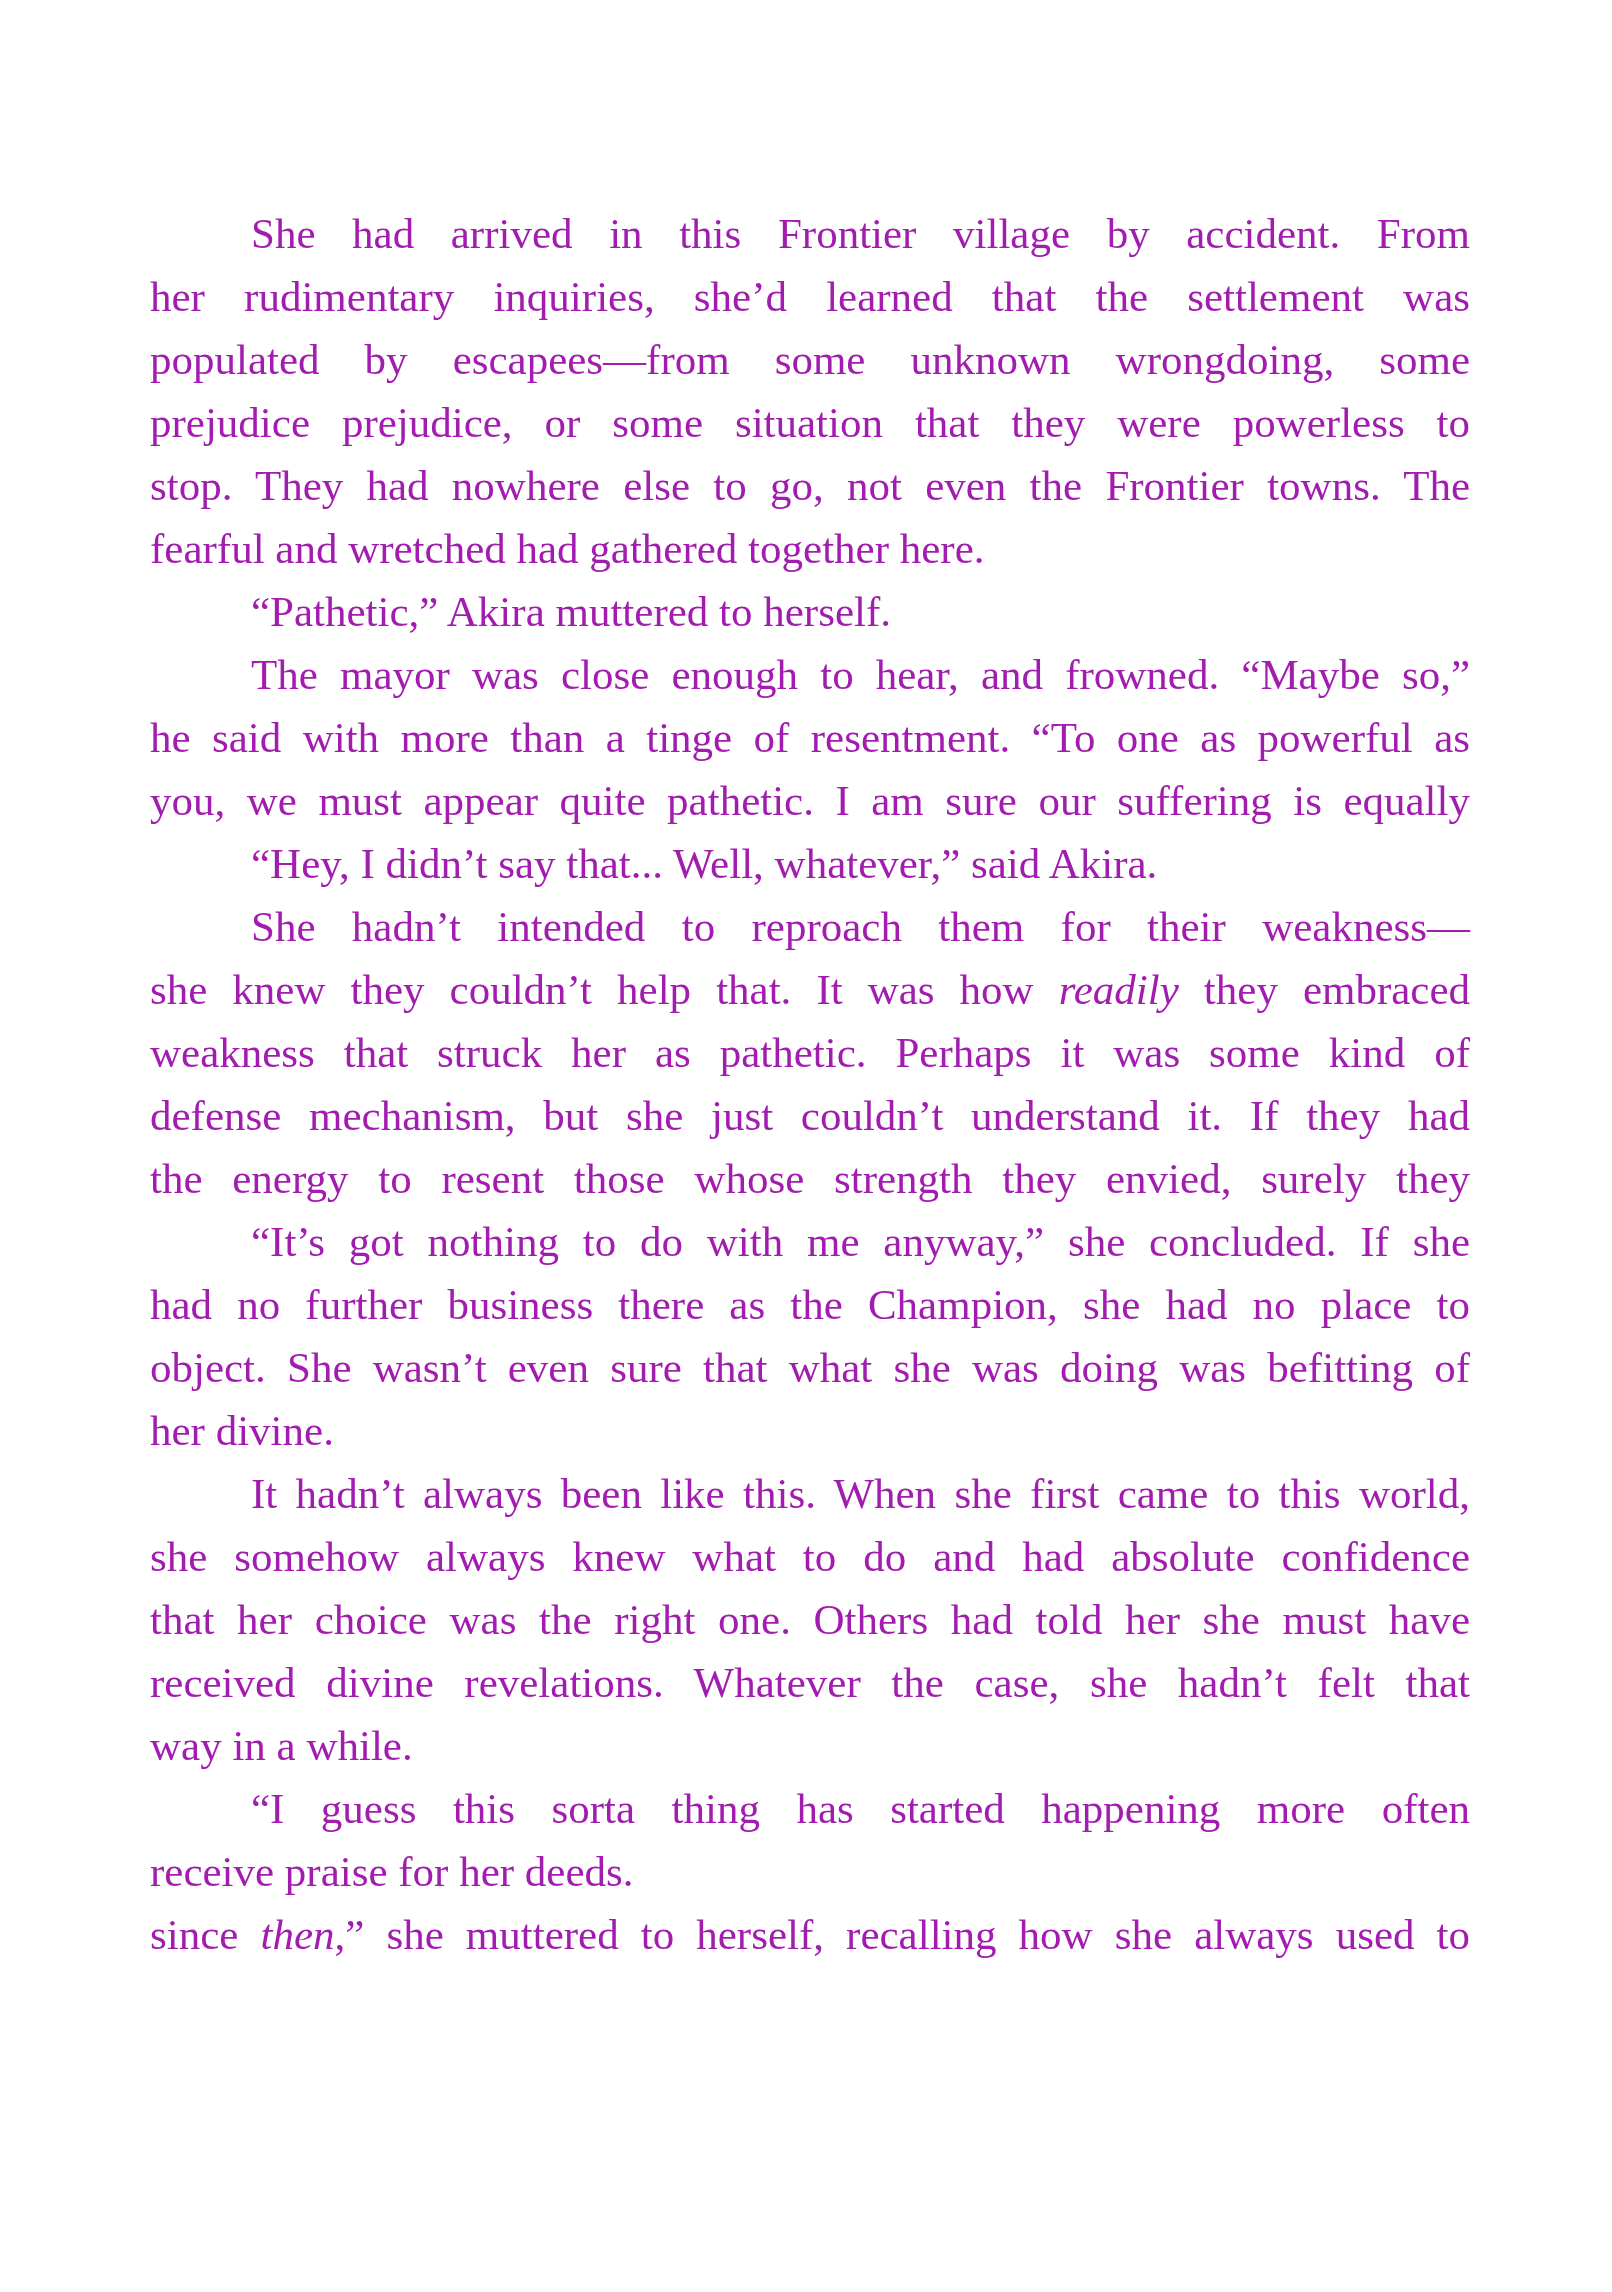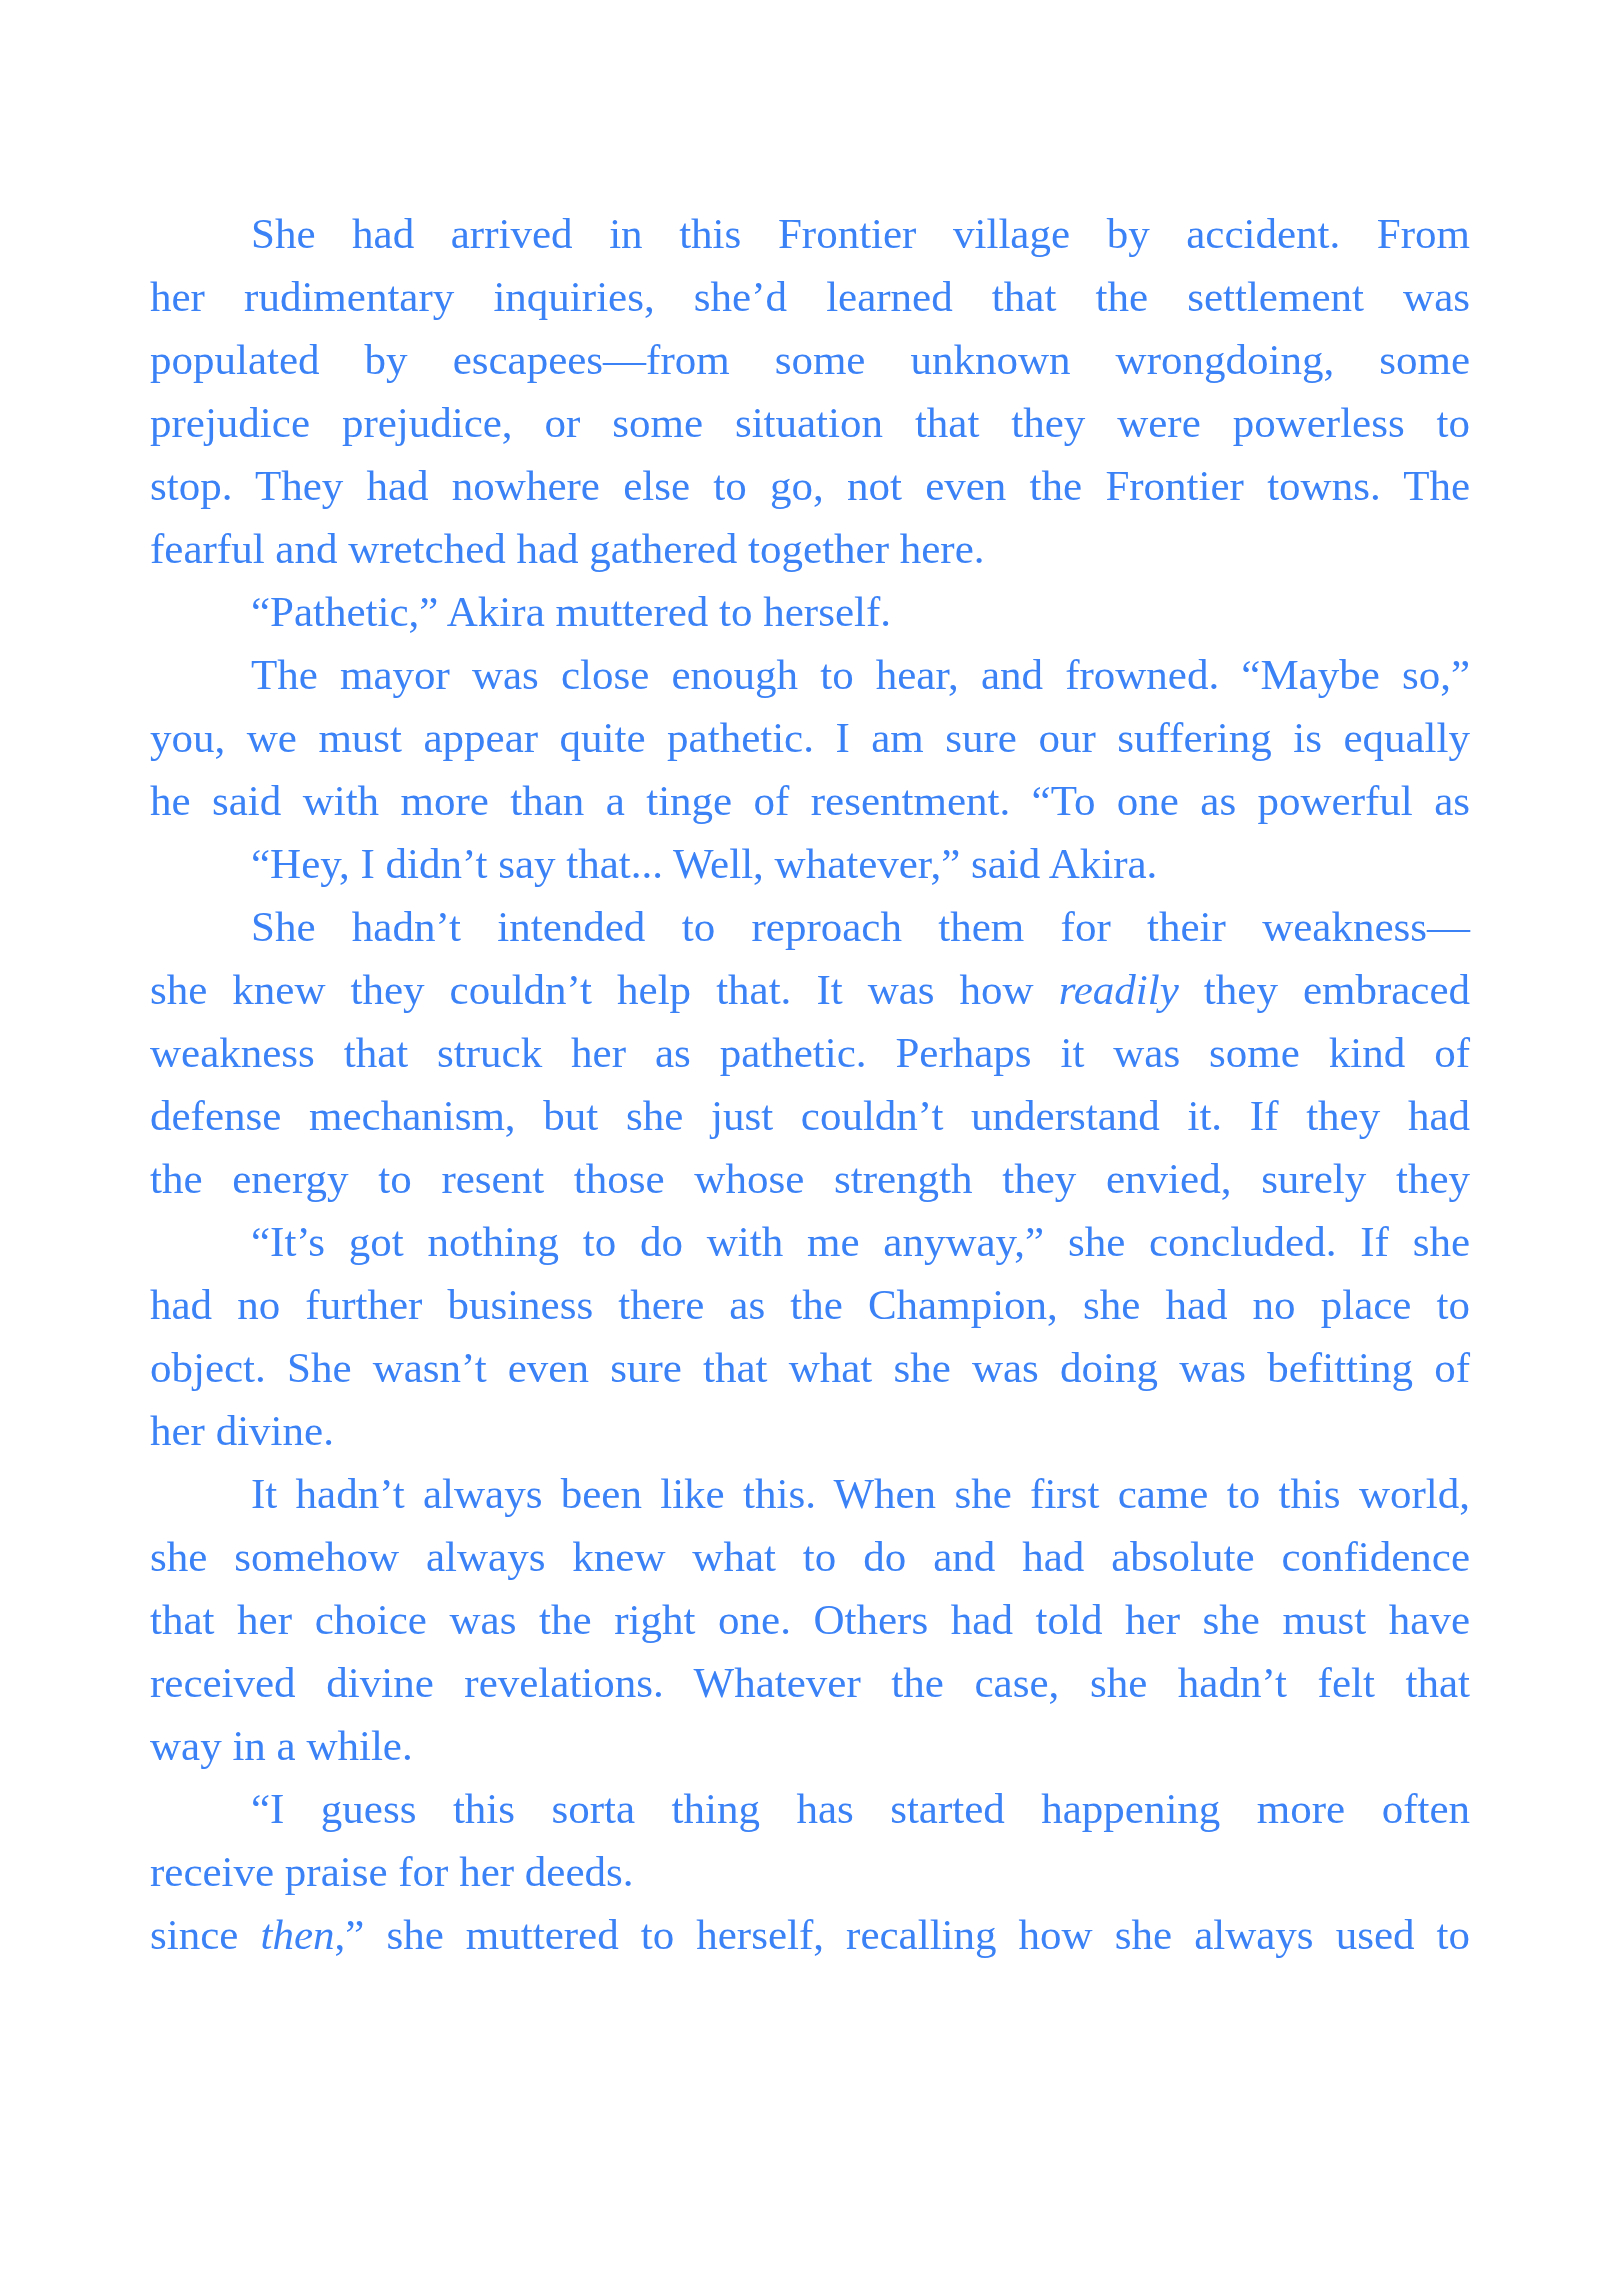--- a/index.html
+++ b/index.html
@@ -45,36 +45,36 @@
     text-indent: 101px;
   }
   .line i {
     font-style: italic;
   }
 </style>
 </head>
 <body>
 
 <div class="page">
-  <div class="text-block" style="color: #3b82f6;">
+  <div class="text-block" style="color: #a21caf;">
       <div class="para">
         <div class="line first">She had arrived in this Frontier village by accident. From</div>
         <div class="line">her rudimentary inquiries, she’d learned that the settlement was</div>
         <div class="line">populated by escapees—from some unknown wrongdoing, some</div>
         <div class="line">prejudice prejudice, or some situation that they were powerless to</div>
         <div class="line">stop. They had nowhere else to go, not even the Frontier towns. The</div>
         <div class="line last">fearful and wretched had gathered together here.</div>
       </div>
       <div class="para">
         <div class="line first last">“Pathetic,” Akira muttered to herself.</div>
       </div>
       <div class="para">
         <div class="line first">The mayor was close enough to hear, and frowned. “Maybe so,”</div>
+        <div class="line">he said with more than a tinge of resentment. “To one as powerful as</div>
         <div class="line">you, we must appear quite pathetic. I am sure our suffering is equally</div>
-        <div class="line">he said with more than a tinge of resentment. “To one as powerful as</div>
       </div>
       <div class="para">
         <div class="line first last">“Hey, I didn’t say that... Well, whatever,” said Akira.</div>
       </div>
       <div class="para">
         <div class="line first">She hadn’t intended to reproach them for their weakness—</div>
         <div class="line">she knew they couldn’t help that. It was how <i>readily</i> they embraced</div>
         <div class="line">weakness that struck her as pathetic. Perhaps it was some kind of</div>
         <div class="line">defense mechanism, but she just couldn’t understand it. If they had</div>
         <div class="line">the energy to resent those whose strength they envied, surely they</div>

